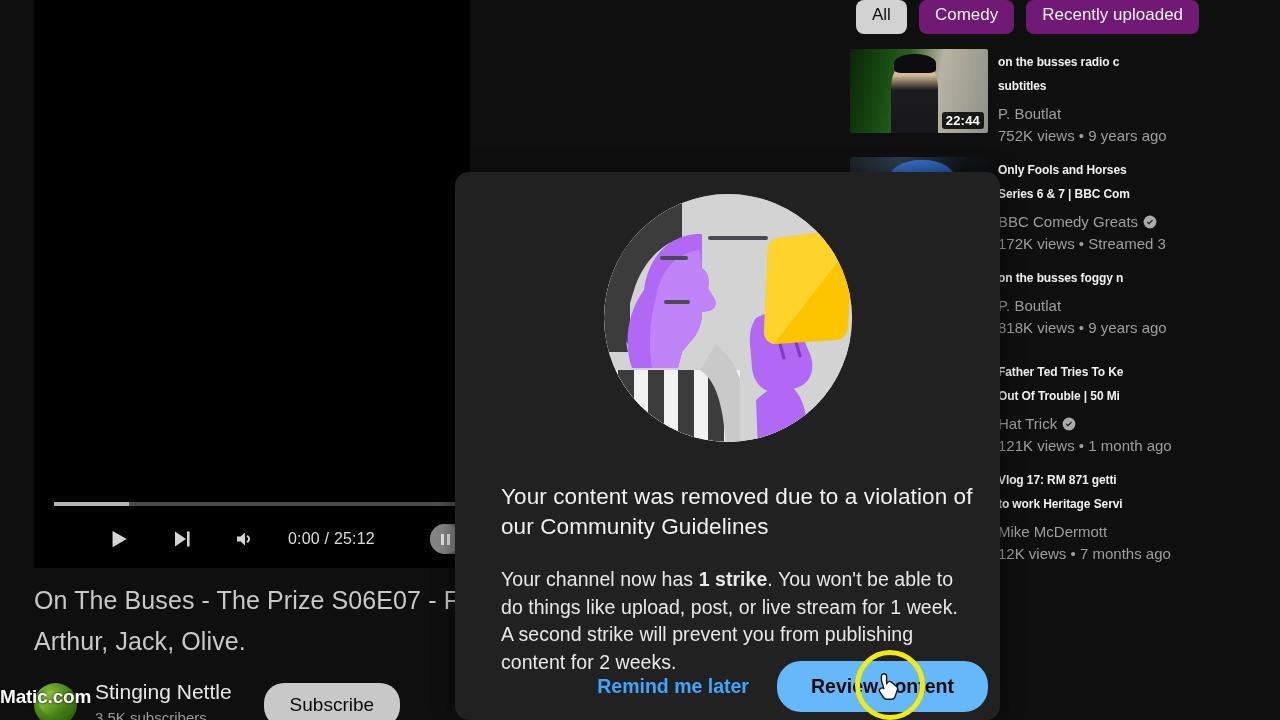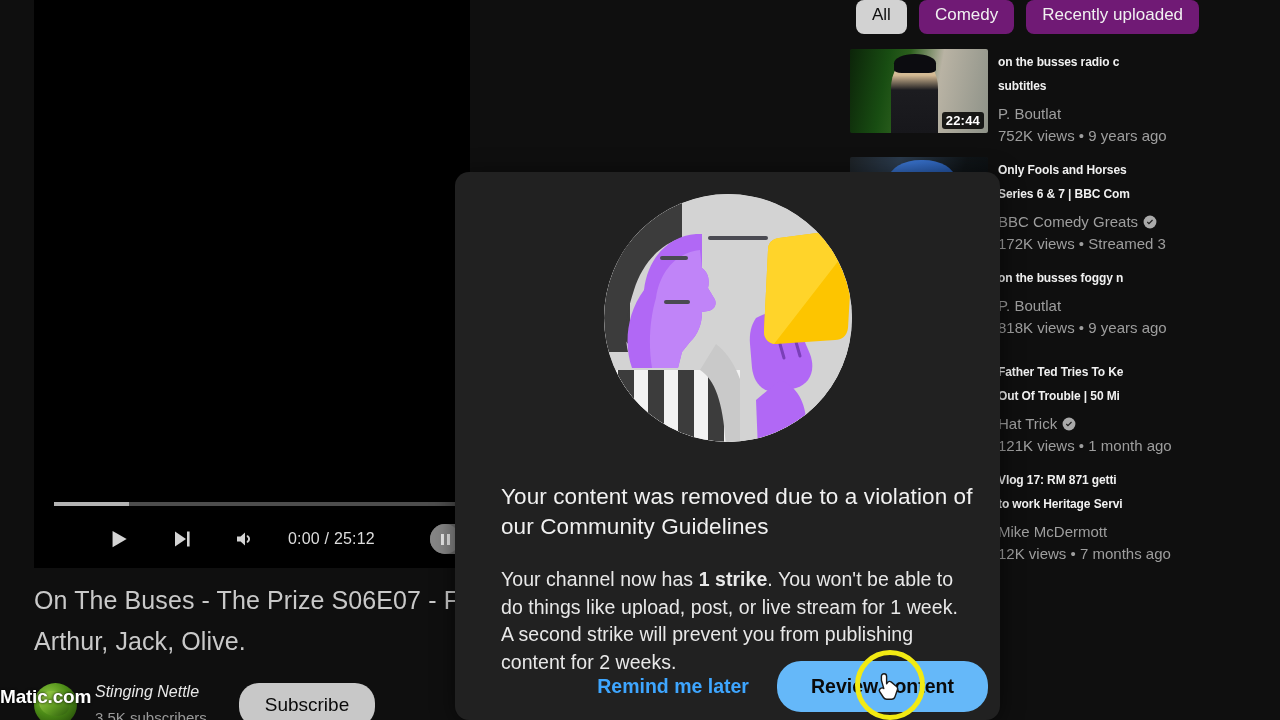--- a/index.html
+++ b/index.html
@@ -63,21 +63,21 @@
     width: 43px; height: 43px; border-radius: 50%; flex: 0 0 auto;
     background: radial-gradient(circle at 35% 30%, #8cc63f 0%, #4b8a16 45%, #1b3b06 100%);
     overflow: hidden; position: relative;
   }
   .avatar::after {
     content: ""; position: absolute; left: 12%; top: 18%; width: 70%; height: 58%;
     background: linear-gradient(140deg, #a7d94e 0%, #5f9b22 55%, #2c5a0c 100%);
     border-radius: 48% 52% 40% 60%;
   }
   .channel-text { margin-left: 18px; }
-  .channel-name { color: #e8e8e8; font-size: 16px; line-height: 24px; font-style: italic; }
+  .channel-name { color: #e8e8e8; font-size: 21px; line-height: 24px; }
   .channel-subs { color: #9a9a9a; font-size: 15px; line-height: 22px; margin-top: 3px; }
   .subscribe-btn {
     margin-left: 32px; background: #c8c8c8; color: #0a0a0a;
     border-radius: 20px; padding: 11px 26px; font-size: 19px; font-weight: 500;
     cursor: pointer; white-space: nowrap;
   }
 
   
   .watermark {
     position: absolute; left: 0px; top: 686px;

